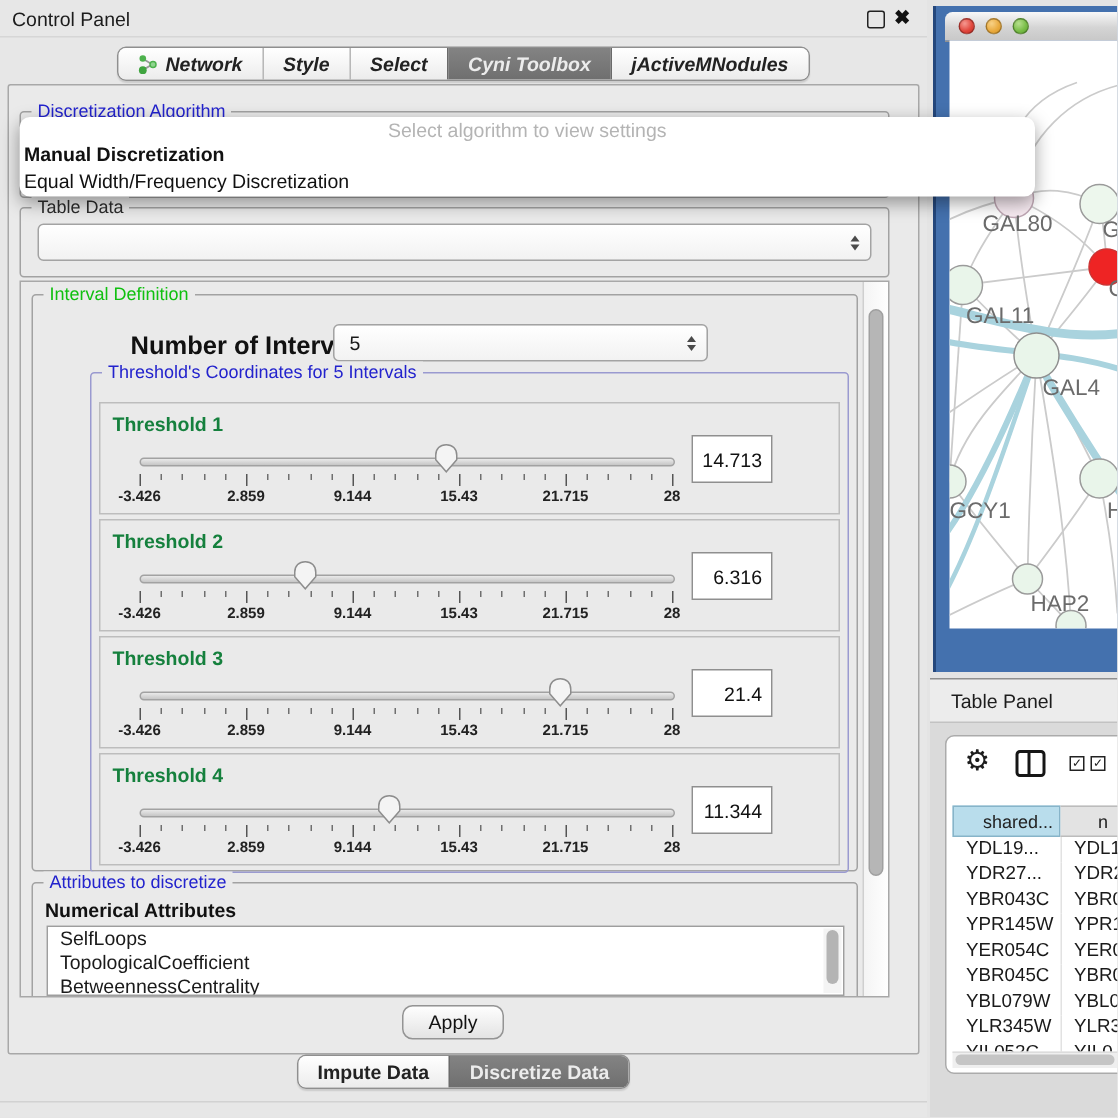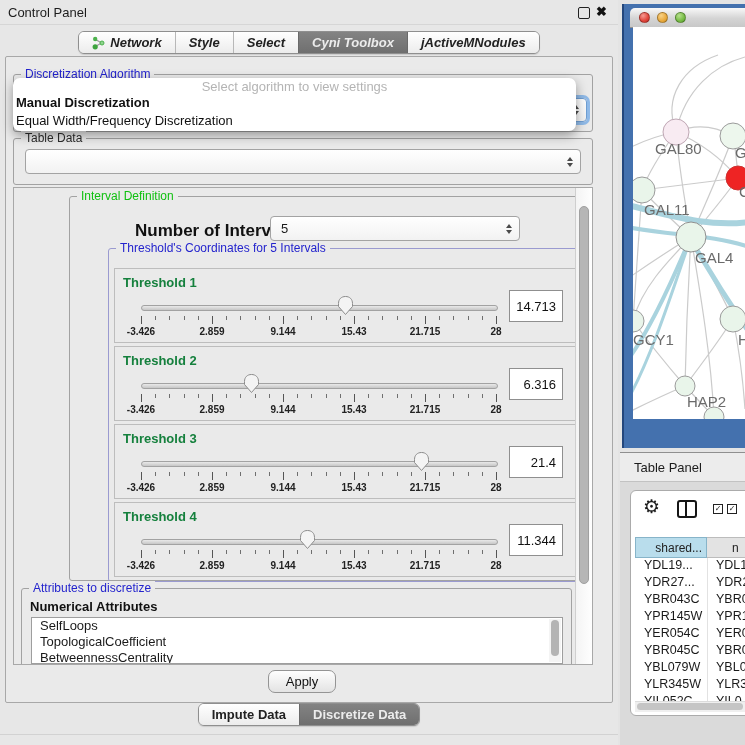--- a/index.html
+++ b/index.html
@@ -28,21 +28,21 @@
   .t-blue{color:#2323cd;} .t-green{color:#10c010;} .t-dark{color:#2c2c2c;}
   
   .combo{position:absolute;background:linear-gradient(#ffffff,#f2f2f2);border:1px solid #a3a3a3;border-radius:4px;
          font-size:13px;color:#1a1a1a;display:flex;align-items:center;padding:0 24px 0 10px;box-sizing:border-box;}
   .combo.focused{box-shadow:0 0 0 3px rgba(95,160,230,.65);border-color:#6f9fd4;}
   .arrs{position:absolute;right:7px;top:50%;transform:translateY(-50%);display:flex;flex-direction:column;gap:2px;}
   .arrs i{display:block;width:0;height:0;border-left:3.5px solid transparent;border-right:3.5px solid transparent;}
   .arrs .up{border-bottom:4.5px solid #4a4a4a;}
   .arrs .dn{border-top:4.5px solid #4a4a4a;}
   
-  .popup{position:absolute;left:13px;top:78px;width:563px;height:53px;background:#ffffff;z-index:6;
+  .popup{position:absolute;left:13px;top:78px;width:677px;height:53px;background:#ffffff;z-index:6;
          border-radius:7px;box-shadow:0 4px 12px rgba(0,0,0,.38);overflow:hidden;}
   .pop-hint{height:16px;line-height:17px;text-align:center;font-size:13px;color:#b4b4b4;}
   .pop-opt{height:18px;line-height:18px;font-size:13px;color:#111;padding-left:3px;}
   .pop-opt.bold{font-weight:bold;}
   
   .scrollpane{position:absolute;left:13px;top:187px;width:580px;height:478px;border:1px solid #a8a8a8;
               background:#eaeaea;overflow:hidden;box-sizing:border-box;}
   .vscroll{position:absolute;left:561px;top:0;width:17px;height:476px;background:linear-gradient(to right,#f4f4f4,#ffffff);
            border-left:1px solid #cfcfcf;}
   .vscroll .thumb{position:absolute;left:3px;top:18px;width:10px;height:378px;border-radius:6px;
@@ -164,21 +164,21 @@
       <span class="grp-title t-dark">Table Data</span>
       <div class="combo" style="left:11px;top:10px;width:556px;height:25px;">
         <span class="arrs">
             <i class="up"></i>
             <i class="dn"></i>
           </span>
       </div>
     </div>
 
     <div class="scrollpane">
-      <div class="grp" style="left:7px;top:8px;width:549px;height:383px;margin-left:48px;">
+      <div class="grp" style="left:7px;top:8px;width:549px;height:383px;">
         <span class="grp-title t-green">Interval Definition</span>
         <span style="position:absolute;left:65px;top:24px;font-size:17px;font-weight:bold;color:#111;">Number of Intervals</span>
         <div class="combo" style="left:200px;top:19px;width:250px;height:25px;">
           <span>5</span>
           <span class="arrs">
               <i class="up"></i>
               <i class="dn"></i>
             </span>
         </div>
         <div class="grp" style="left:38px;top:51px;width:504px;height:332px;border-color:#9a9ad0;">

